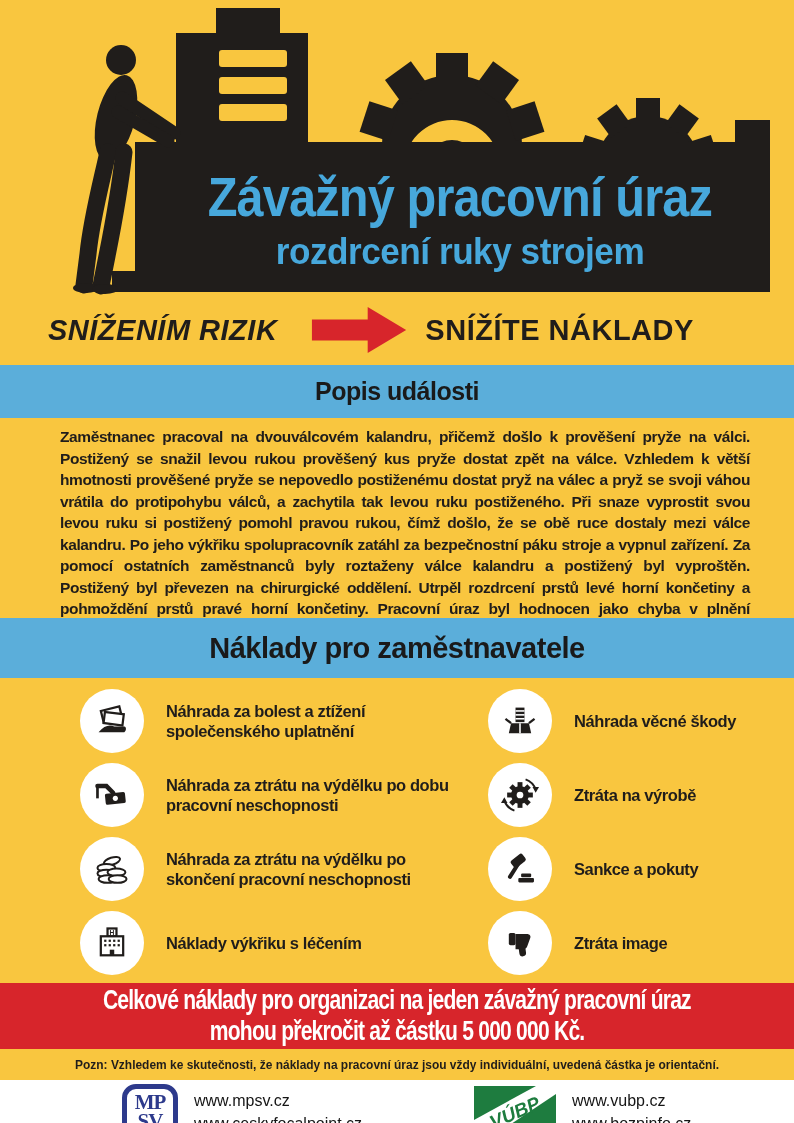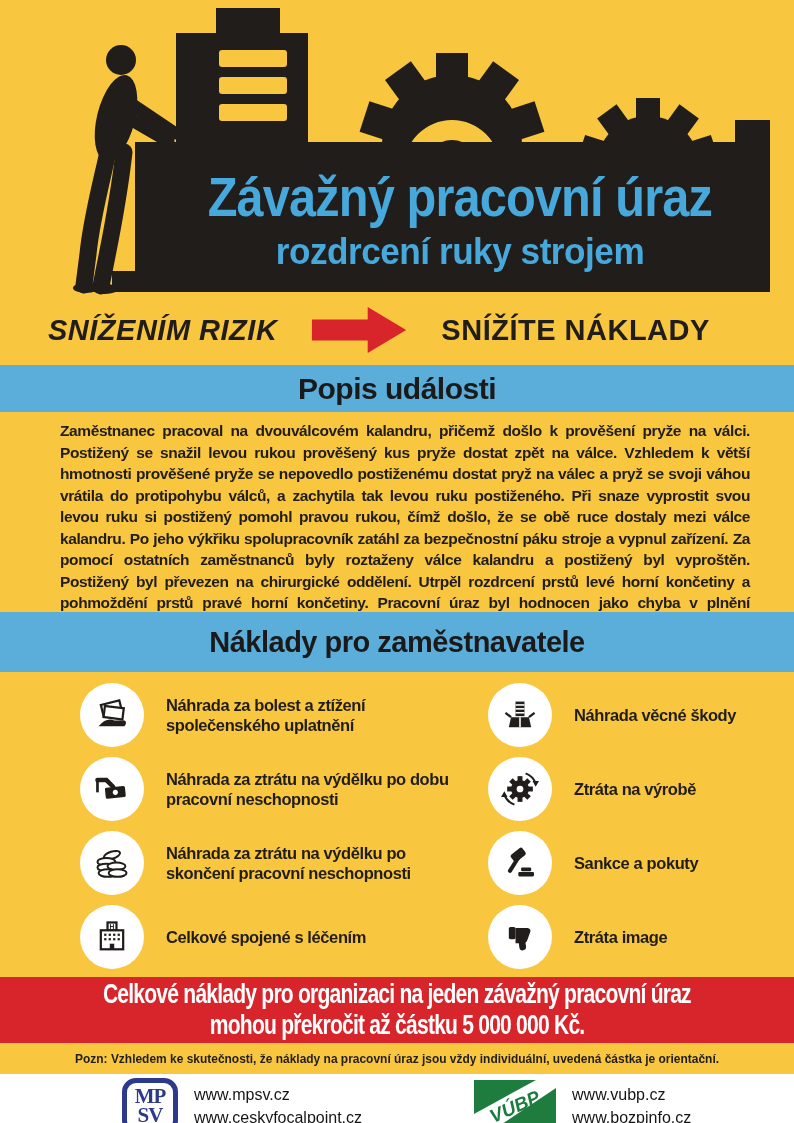--- a/index.html
+++ b/index.html
@@ -12,25 +12,25 @@
   .hero-title{position:absolute;top:166px;left:120px;width:680px;text-align:center;
        color:#47A8DC;font-weight:bold;font-size:56px;line-height:62px;letter-spacing:-1px;}
   .hero-sub{position:absolute;top:231px;left:120px;width:680px;text-align:center;
        color:#47A8DC;font-weight:bold;font-size:37px;line-height:42px;letter-spacing:-0.5px;}
   .fitx{display:inline-block;transform:scaleX(var(--sx,1));transform-origin:center;white-space:nowrap;}
   
   .risk{height:70px;flex:0 0 auto;display:flex;align-items:center;color:#201D1B;
         font-weight:bold;font-size:29px;letter-spacing:0.5px;}
   .risk .t1{margin-left:48px;font-style:italic;}
   .risk .arrow{margin-left:34px;width:98px;height:50px;flex:0 0 auto;}
-  .risk .t2{margin-left:32px;}
+  .risk .t2{margin-left:16px;}
   
   .band{background:#5BAEDA;color:#1A1A1A;font-weight:bold;text-align:center;
         display:flex;align-items:center;justify-content:center;flex:0 0 auto;}
-  .band.b1{height:47px;font-size:30px;letter-spacing:-0.5px;}
+  .band.b1{height:53px;font-size:25px;letter-spacing:-0.5px;}
   .band.b2{height:60px;font-size:29px;letter-spacing:-0.5px;text-align:center;}
   
   .desc{height:200px;flex:0 0 auto;box-sizing:border-box;padding:8px 44px 0 60px;
         color:#201D1B;font-weight:bold;font-size:15.5px;line-height:21.5px;
         letter-spacing:-0.4px;text-align:justify;}
   
   .costs{height:305px;flex:0 0 auto;box-sizing:border-box;padding:6px 15px 0 80px;
          display:grid;grid-template-columns:408px auto;grid-auto-rows:74px;}
   .cost-item{display:flex;align-items:center;}
   .cost-circle{width:64px;height:64px;border-radius:50%;background:#FFFFFF;flex:0 0 auto;
@@ -259,21 +259,21 @@
               <rect x="18" y="14" width="2" height="2"></rect>
               <rect x="22" y="14" width="2" height="2"></rect>
             <rect x="10" y="18" width="2" height="2"></rect>
               <rect x="14" y="18" width="2" height="2"></rect>
               <rect x="18" y="18" width="2" height="2"></rect>
               <rect x="22" y="18" width="2" height="2"></rect>
             <rect x="15" y="23" width="4" height="5"></rect>
           </g>
         </svg>
       </span>
-      <span class="cost-label">Celkové spojené s léčením</span>
+      <span class="cost-label">Náklady výkřiku s léčením</span>
     </div>
 
     <div class="cost-item col-r">
       <span class="cost-circle">
         <svg class="ic" width="38" height="38" viewBox="0 0 34 34">
           <rect x="7" y="8" width="6" height="11" rx="1.5" fill="#201D1B"></rect>
           <path d="M13,9 h10 c3,0 4,2 3,4 l-2.5,7 c-0.8,2 -2,2.5 -4,2.5 h-6.5 Z" fill="#201D1B"></path>
           <rect x="16" y="18" width="6" height="11" rx="3" fill="#201D1B" transform="rotate(-8 19 23)"></rect>
         </svg>
       </span>

